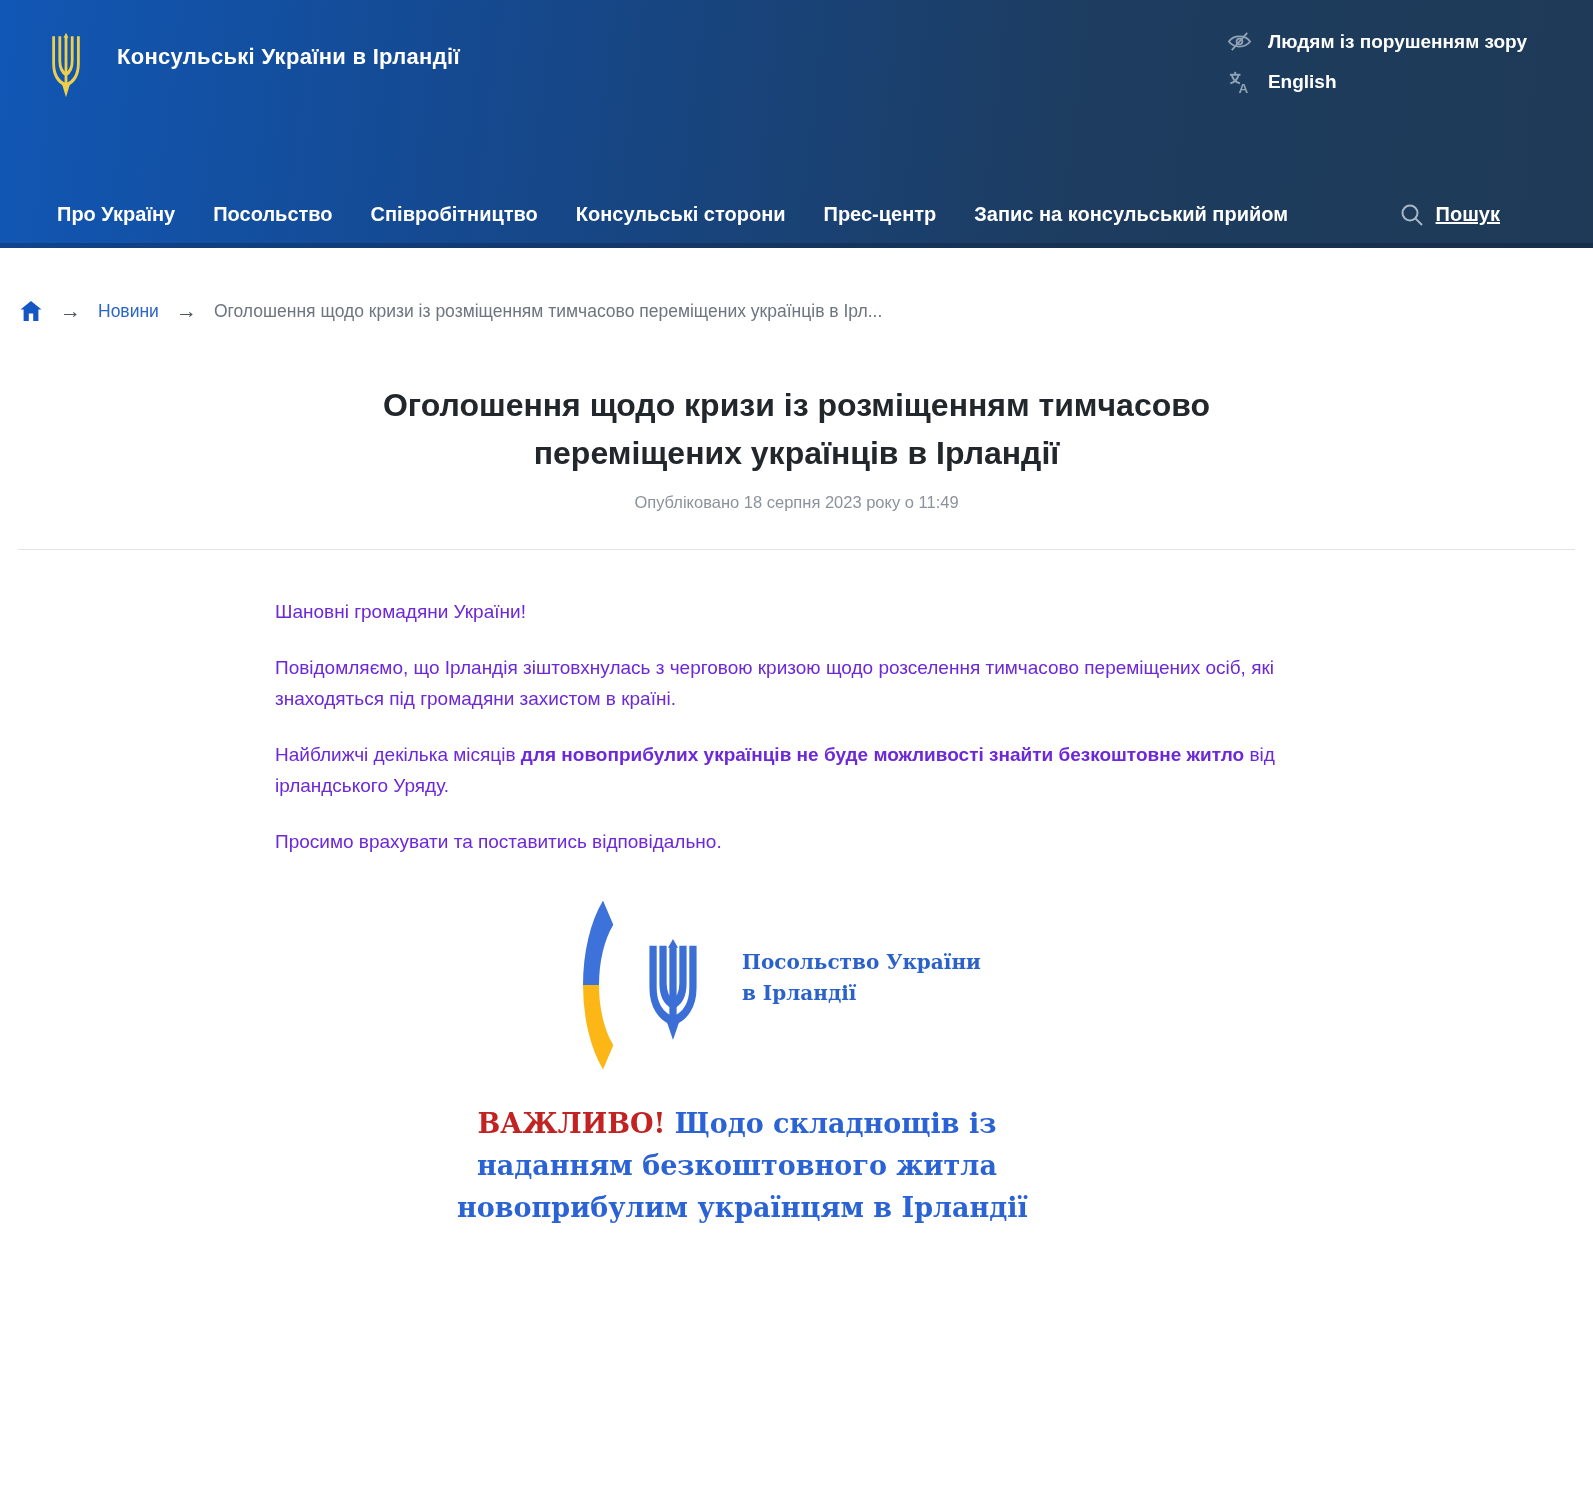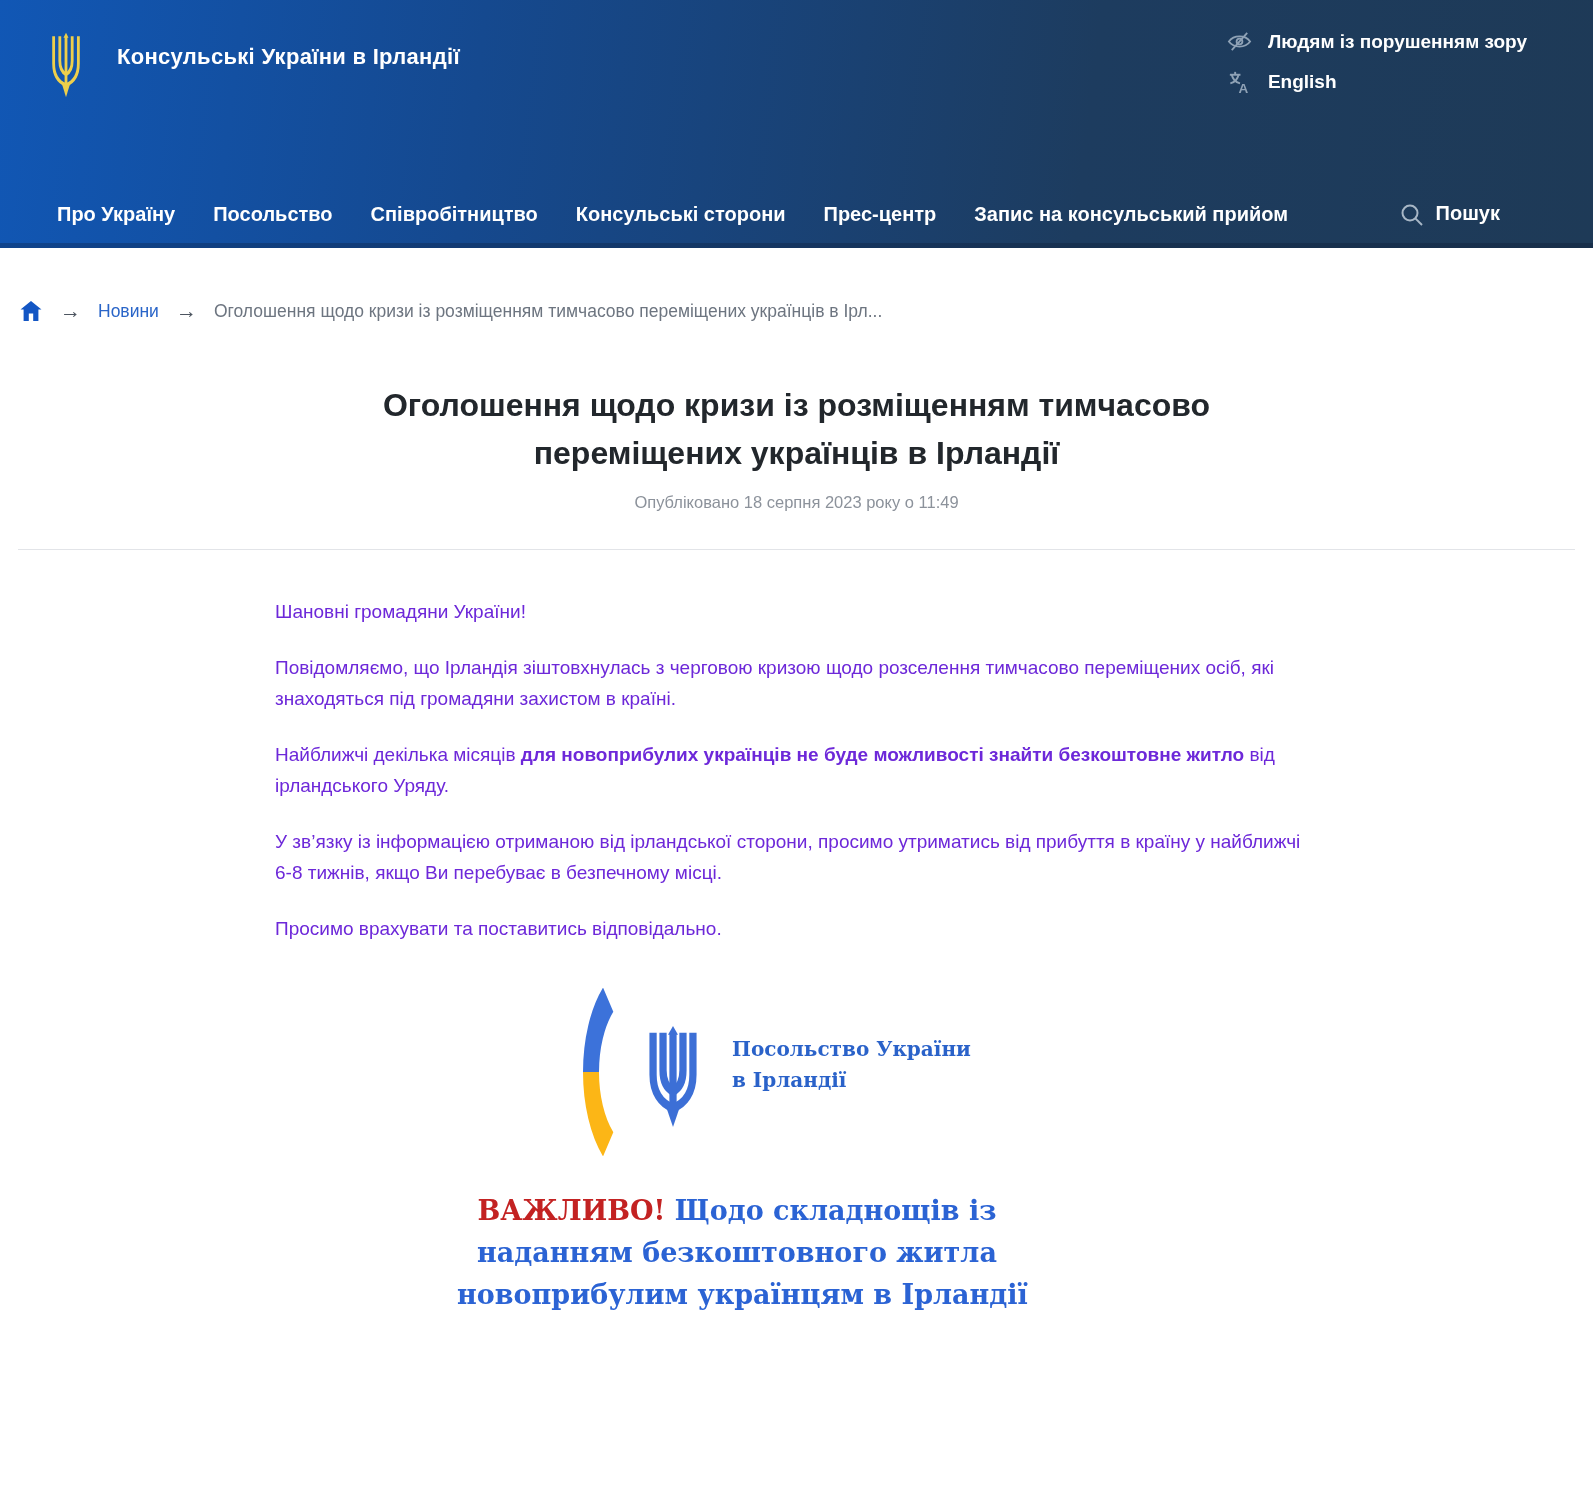--- a/index.html
+++ b/index.html
@@ -44,22 +44,22 @@
     display:flex; align-items:center;
     height:62px;
     padding:0 93px 0 57px;
     border-bottom:5px solid rgba(9,23,43,0.28);
   }
   .nav-item {
     font-size:20px; font-weight:600; color:#fff;
     margin-right:38px; white-space:nowrap; cursor:pointer;
   }
   .nav-search {
-    margin-left:auto; display:flex; gap:11px;
-    font-size:20px; font-weight:600; color:#fff; cursor:pointer;
+    margin-left:auto; display:flex; align-items:center; gap:11px;
+    font-size:20px; font-weight:600; color:#fff; cursor:pointer;text-decoration:underline;
   }
 
   
   .breadcrumb {
     display:flex; align-items:center; gap:17px;
     padding:51px 20px 30px 19px;
     font-size:17.5px; color:#6d7580;
   }
   .bc-home { display:flex; cursor:pointer; }
   .bc-sep { color:#4d5560; font-size:21px; }
@@ -89,21 +89,21 @@
   }
   .article-body p { margin:0 0 24px 0; }
   .article-body b { font-weight:700; }
 
   
   .figure-wrap { width:560px; margin:44px 0 0 457px; }
   .logo-row { display:flex; margin-left:118px; }
   .crescent-svg { width:48px; height:168px; }
   .figure-trident { width:58px; height:102px; margin-left:21px; margin-top:38px; }
   .logo-text {
-    margin-left:30px; margin-top:46px;
+    margin-left:40px; margin-top:46px;
     font-family:"DejaVu Serif", serif; font-weight:700;
     font-size:20px; line-height:1.55; color:#2a62c9;
     white-space:nowrap;
   }
   .important {
     margin-top:34px; text-align:center;
     font-family:"DejaVu Serif", serif; font-weight:700;
     font-size:27px; line-height:1.55;
     color:#2b63d4;
   }
@@ -187,21 +187,20 @@
 
 <main>
   <h1 class="article-title">Оголошення щодо кризи із розміщенням тимчасово переміщених українців в Ірландії</h1>
   <div class="pub-date">Опубліковано 18 серпня 2023 року о 11:49</div>
   <hr class="divider">
 
   <div class="article-body">
     <p>Шановні громадяни України!</p>
     <p>Повідомляємо, що Ірландія зіштовхнулась з черговою кризою щодо розселення тимчасово переміщених осіб, які знаходяться під громадяни захистом в країні.</p>
     <p><span>Найближчі декілька місяців </span><b>для новоприбулих українців не буде можливості знайти безкоштовне житло</b><span> від ірландського Уряду.</span></p>
-    <p>У зв’язку із інформацією отриманою від ірландської сторони, просимо утриматись від прибуття в країну у найближчі 6-8 тижнів, якщо Ви перебуває в безпечному місці.</p>
     <p>Просимо врахувати та поставитись відповідально.</p>
   </div>
 
   <figure class="figure-wrap" style="margin-top:44px;">
     <div class="logo-row">
       <svg class="crescent-svg" viewBox="0 0 90 160" preserveAspectRatio="none">
         <path d="M62.2 11.1 A90 90 0 0 0 30 80" stroke="#3c72da" stroke-width="30" fill="none"></path>
         <path d="M30 80 A90 90 0 0 0 62.2 148.9" stroke="#fcb616" stroke-width="30" fill="none"></path>
       </svg>
       <svg class="figure-trident" viewBox="0 0 64 92" preserveAspectRatio="none">

